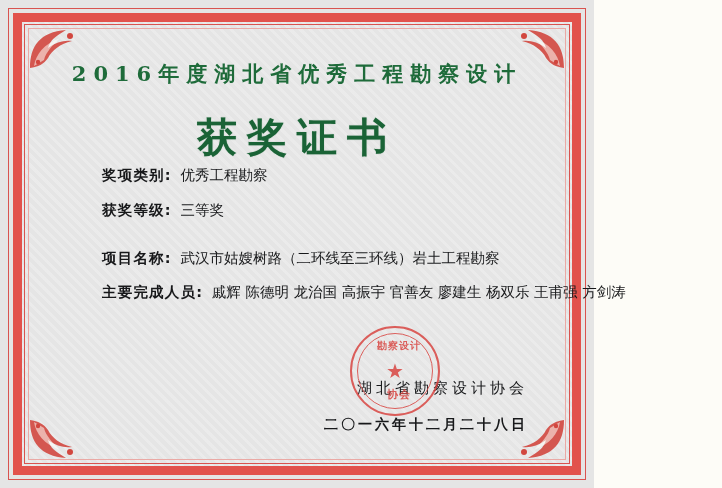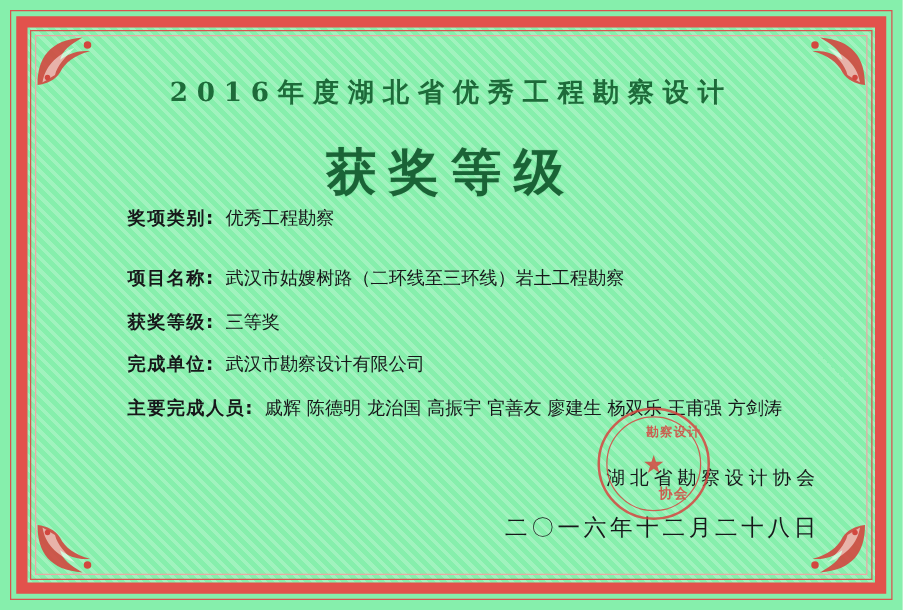--- a/index.html
+++ b/index.html
@@ -10,23 +10,23 @@
     width: 722px;
     height: 488px;
     background: #fdfcf7;
     font-family: "DejaVu Sans", "Liberation Sans", sans-serif;
     overflow: hidden;
   }
 
   
   .certificate {
     position: relative;
-    width: 722px;
+    width: 594px;
     height: 488px;
-    background: #86efac;
+    background: #e5e5e5;
     box-sizing: border-box;
   }
 
   
   .frame-outer {
     position: absolute;
     left: 8px;
     top: 8px;
     right: 8px;
     bottom: 8px;
@@ -159,22 +159,23 @@
     width: 330px;
     text-align: right;
     color: #17181a;
   }
   .issuer {
     font-size: 15px;
     letter-spacing: 4px;
     margin-bottom: 18px;
   }
   .issue-date {
-    font-size: 18px;
+    font-size: 14px;
     letter-spacing: 3px;
+    font-weight: bold;
   }
 
   
   .seal {
     position: absolute;
     right: 114px;
     bottom: 34px;
     width: 86px;
     height: 86px;
     border: 2.5px solid #d8403c;
@@ -192,21 +193,21 @@
     position: absolute;
     left: 50%;
     top: 50%;
     transform: translate(-50%, -50%);
     color: #d8403c;
     font-size: 20px;
     line-height: 1;
   }
   .seal-text-top, .seal-text-bottom {
     position: absolute;
-    left: 16px;
+    left: 4px;
     width: 100%;
     text-align: center;
     color: #d8403c;
     font-family: "DejaVu Serif", "Liberation Serif", serif;
     font-weight: bold;
   }
   .seal-text-top {
     top: 11px;
     font-size: 10px;
     letter-spacing: 1px;
@@ -257,43 +258,39 @@
       <path d="M8 40 C10 28 18 18 34 12 C26 20 20 26 18 34 Z" fill="#fffdf8" opacity="0.55"></path>
       <circle cx="44" cy="10" r="3" fill="currentColor"></circle>
       <circle cx="12" cy="36" r="2.2" fill="currentColor"></circle>
     </svg>
   </div>
 
   <div class="content">
 
     <div class="title-year">2016年度湖北省优秀工程勘察设计</div>
 
-    <div class="title-main">获奖等级</div>
+    <div class="title-main">获奖证书</div>
 
     <div class="body-block">
 
       <div class="row">
         <span class="lbl spaced">奖项类别:</span>
         <span class="val">优秀工程勘察</span>
       </div>
 
+      <div class="row">
+        <span class="lbl spaced">获奖等级:</span>
+        <span class="val">三等奖</span>
+      </div>
+
       <div class="row gap-row">
         <span class="lbl spaced">项目名称:</span>
         <span class="val">武汉市姑嫂树路（二环线至三环线）岩土工程勘察</span>
       </div>
 
-      <div class="row">
-        <span class="lbl spaced">获奖等级:</span>
-        <span class="val">三等奖</span>
-      </div>
-
-      <div class="row">
-        <span class="lbl spaced">完成单位:</span>
-        <span class="val">武汉市勘察设计有限公司</span>
-      </div>
 
       <div class="row">
         <span class="lbl spaced">主要完成人员:</span>
         <span class="val">戚辉 陈德明 龙治国 高振宇 官善友 廖建生 杨双乐 王甫强 方剑涛</span>
       </div>
 
 
     </div>
 
     <div class="footer">

